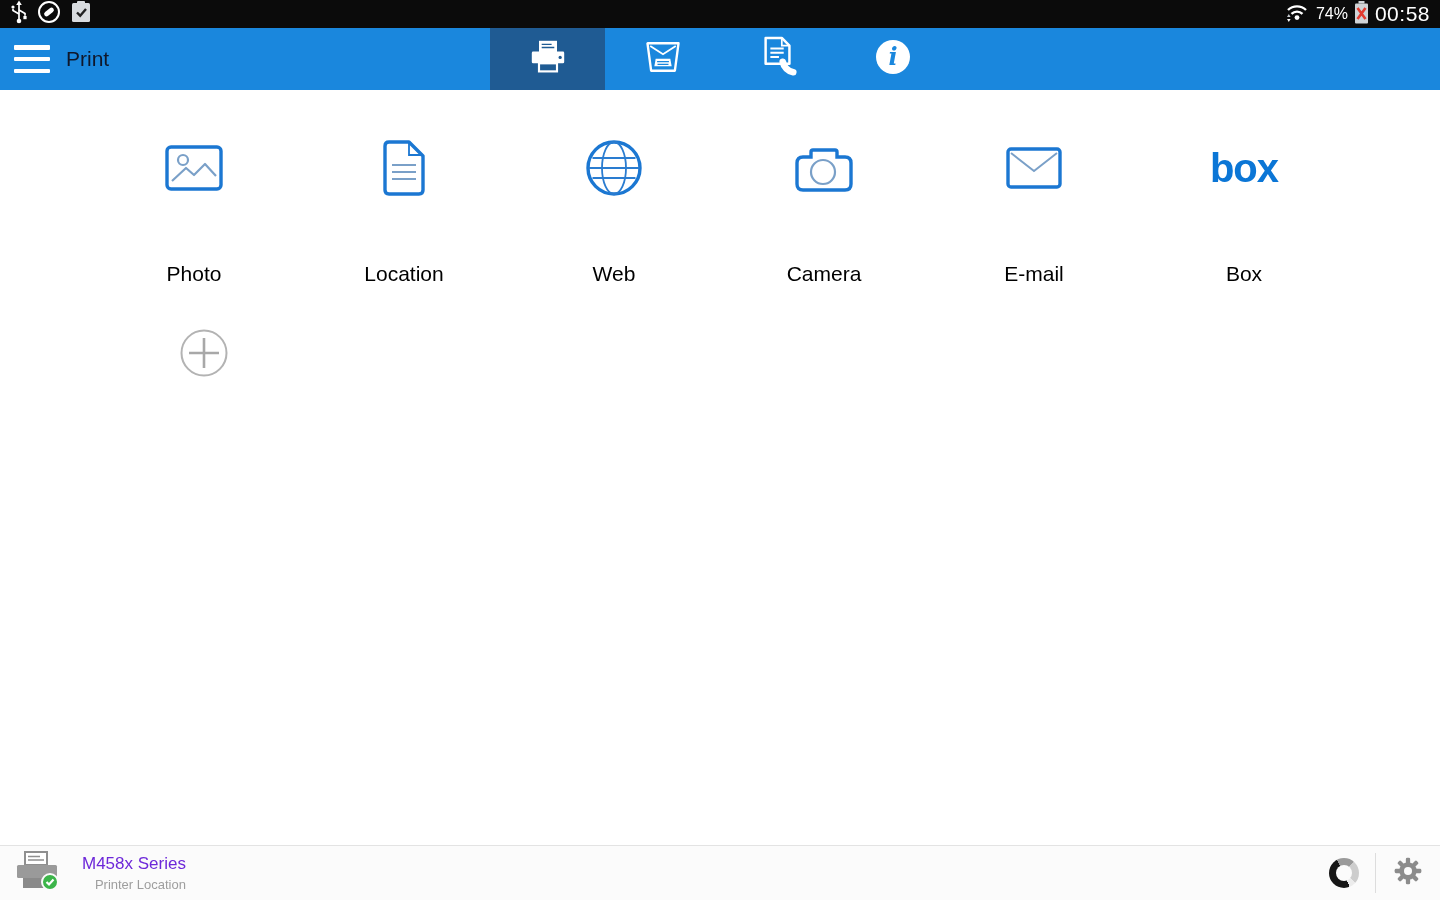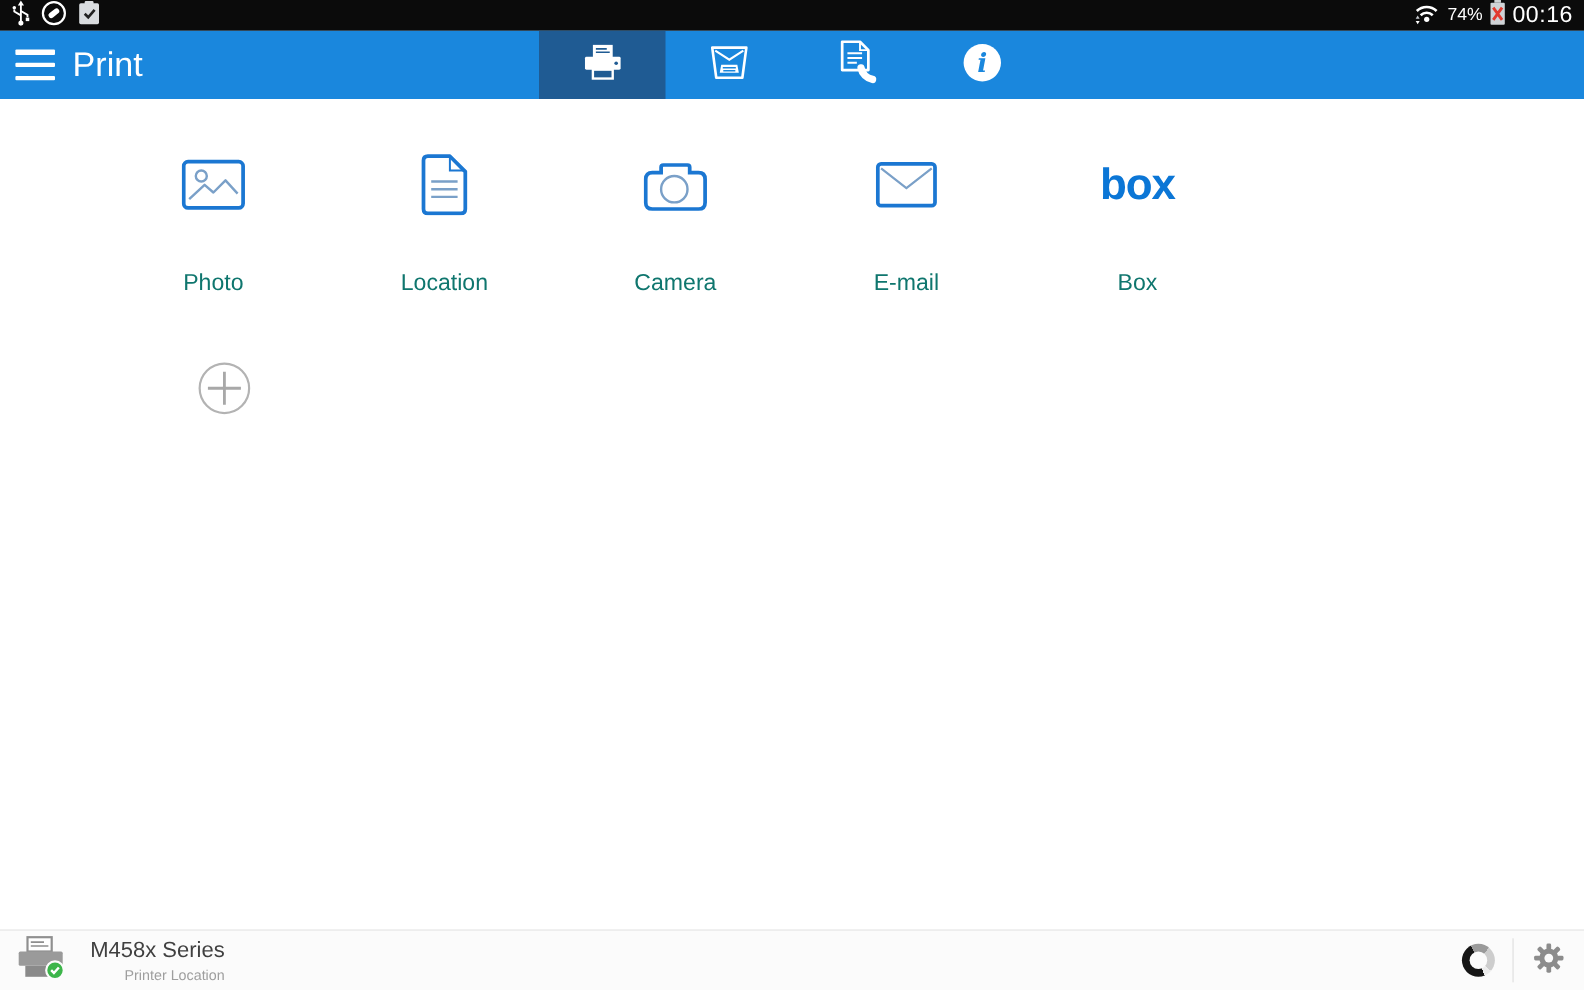--- a/index.html
+++ b/index.html
@@ -13,40 +13,40 @@
   .sb-right{margin-left:auto;display:flex;align-items:center;gap:6px;padding-right:4px;}
   .sb-pct{color:#fff;font-size:16px;}
   .sb-time{color:#fff;font-size:21px;letter-spacing:.5px;}
 
   
   .app-bar{position:absolute;top:28px;left:0;width:1440px;height:62px;background:#1a87dd;}
   .hamburger{position:absolute;left:14px;top:14px;width:36px;height:34px;display:flex;
     flex-direction:column;justify-content:space-between;padding:3px 0;box-sizing:border-box;cursor:pointer;}
   .hamburger div{height:4.5px;background:#fff;border-radius:1px;}
   .app-title{position:absolute;left:66px;top:0;height:62px;display:flex;align-items:center;
-    color:#ffffff;font-size:31px;}
+    color:#0f172a;font-size:21px;}
   .tabs{position:absolute;left:490px;top:0;height:62px;display:flex;}
   .tab{width:115px;height:62px;display:flex;align-items:center;justify-content:center;cursor:pointer;}
   .tab.selected{background:#1f5b93;}
 
   
   .grid{position:absolute;top:134px;left:89px;width:1260px;display:flex;}
   .tile{width:210px;display:flex;flex-direction:column;align-items:center;cursor:pointer;gap:24px;}
   .tile .icon-slot{height:68px;display:flex;align-items:center;justify-content:center;}
-  .tile .label{margin-top:20px;font-size:21px;color:#0f766e;}
+  .tile .label{margin-top:36px;font-size:21px;color:#000000;}
   .box-logo{font-size:40px;font-weight:bold;color:#0b76d6;letter-spacing:-1px;line-height:1;}
 
   .add-btn{position:absolute;left:180px;top:329px;width:48px;height:48px;cursor:pointer;}
 
   
   .bottom-bar{position:absolute;top:845px;left:0;width:1440px;height:55px;background:#fbfbfb;
     border-top:1px solid #e3e3e3;display:flex;align-items:center;box-sizing:border-box;}
   .printer-row{display:flex;align-items:center;gap:22px;padding-left:14px;cursor:pointer;}
   .printer-text{display:flex;flex-direction:column;gap:3px;}
-  .printer-name{font-size:20px;color:#404040;}
+  .printer-name{font-size:17px;color:#6d28d9;}
   .printer-loc{font-size:13px;color:#9e9e9e;text-align:right;}
   .bb-right{margin-left:auto;display:flex;align-items:center;gap:16px;padding-right:16px;}
   .donut{position:relative;width:30px;height:30px;border-radius:50%;cursor:pointer;
     background:conic-gradient(#9a9a9a 0 40deg,#cdcdcd 40deg 130deg,#ececec 130deg 158deg,#161616 158deg 332deg,#9a9a9a 332deg 360deg);}
   .donut::after{content:"";position:absolute;inset:7px;background:#fbfbfb;border-radius:50%;}
   .bb-divider{width:1px;height:40px;background:#dddddd;}
   .gear{cursor:pointer;display:flex;align-items:center;}
 </style>
 </head>
 <body>
@@ -93,21 +93,21 @@
         </svg>
       </span>
       <span class="sb-pct">74%</span>
       <span>
         <svg width="15" height="23" viewBox="0 0 15 23">
           <rect x="4.5" y="0" width="6" height="2.5" fill="#cfd3d6"></rect>
           <rect x="1" y="2.5" width="13" height="20" rx="1" fill="#cfd3d6"></rect>
           <path d="M3.5,7 L11.5,18 M11.5,7 L3.5,18" stroke="#e23b30" stroke-width="2.6"></path>
         </svg>
       </span>
-      <span class="sb-time">00:16</span>
+      <span class="sb-time">00:58</span>
     </div>
   </div>
 
   <div class="app-bar">
     <div class="hamburger">
       <div></div>
         <div></div>
         <div></div>
     </div>
     <div class="app-title">Print</div>
@@ -172,20 +172,30 @@
       <div class="icon-slot">
         <svg width="46" height="56" viewBox="0 0 46 56">
           <path d="M8,2 H28 L42,16 V50 q0,4 -4,4 H8 q-4,0 -4,-4 V6 q0,-4 4,-4 z" stroke="#1b77d2" stroke-width="3.4" fill="none" stroke-linejoin="round"></path>
           <path d="M28,2 V15 H41" stroke="#1b77d2" stroke-width="1.8" fill="none"></path>
           <path d="M11,25 h24 M11,32 h24 M11,39 h24" stroke="#7aa0c8" stroke-width="2.2"></path>
         </svg>
       </div>
       <div class="label">Location</div>
     </div>
 
+    <div class="tile">
+      <div class="icon-slot">
+        <svg width="58" height="58" viewBox="0 0 58 58">
+          <circle cx="29" cy="29" r="26" stroke="#1b77d2" stroke-width="3.4" fill="none"></circle>
+          <ellipse cx="29" cy="29" rx="12" ry="26" stroke="#2a7cd0" stroke-width="1.8" fill="none"></ellipse>
+          <path d="M7.5,19 H50.5 M3.5,29 H54.5 M7.5,39 H50.5" stroke="#2a7cd0" stroke-width="1.8"></path>
+        </svg>
+      </div>
+      <div class="label">Web</div>
+    </div>
 
     <div class="tile">
       <div class="icon-slot">
         <svg width="58" height="48" viewBox="0 0 58 48">
           <path d="M2,19 q0,-6 6,-6 h8 v-5 q0,-2 2,-2 h22 q2,0 2,2 v5 h8 q6,0 6,6 v21 q0,6 -6,6 H8 q-6,0 -6,-6 z" stroke="#1b77d2" stroke-width="3.4" fill="none"></path>
           <circle cx="28" cy="28" r="12" stroke="#7aa0c8" stroke-width="2.2" fill="none"></circle>
         </svg>
       </div>
       <div class="label">Camera</div>
     </div>

